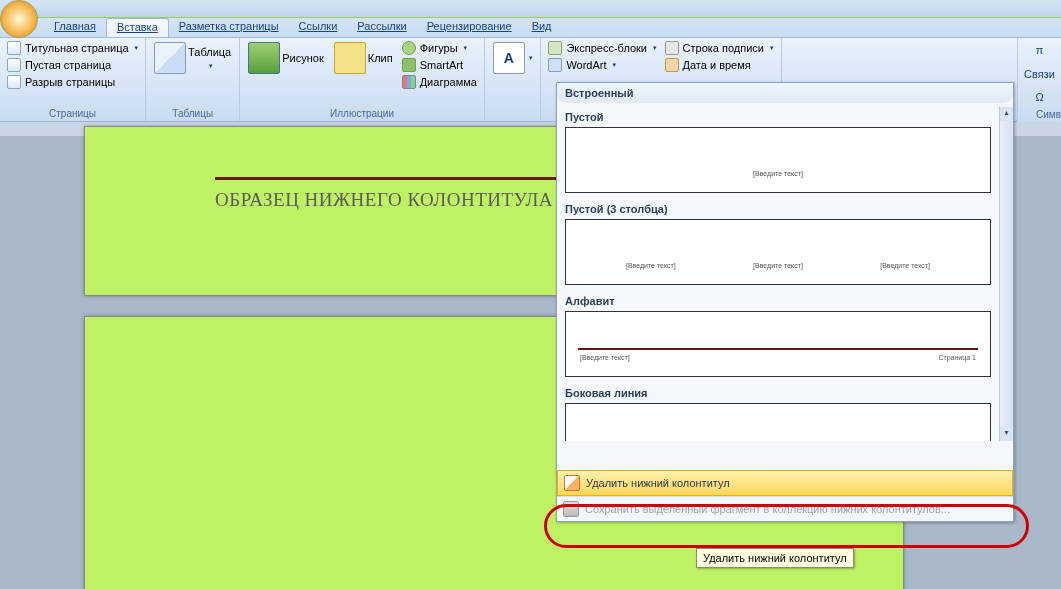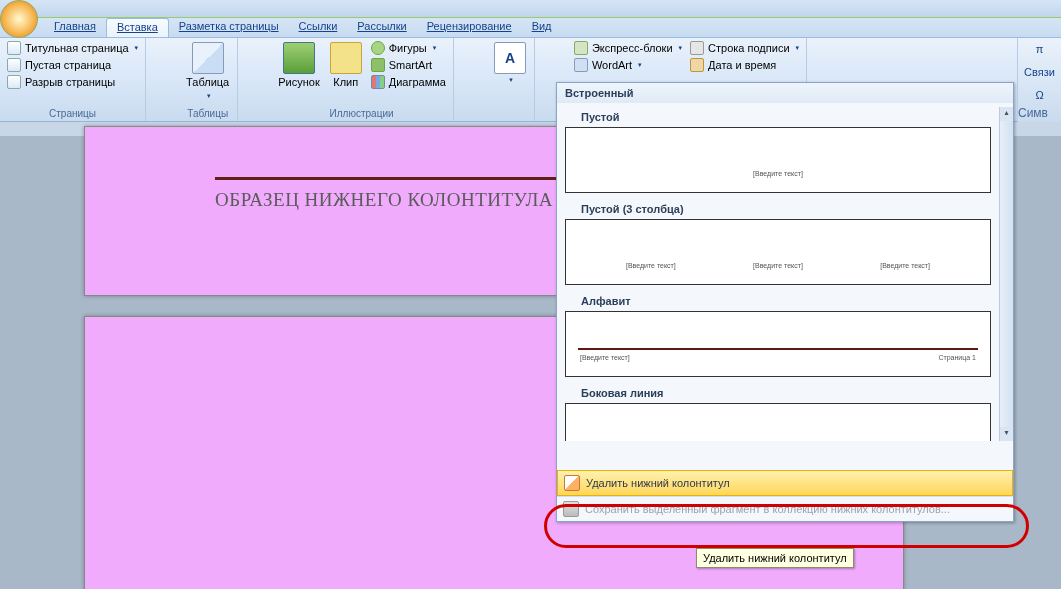--- a/index.html
+++ b/index.html
@@ -5,64 +5,64 @@
 * { margin: 0; padding: 0; box-sizing: border-box; font-family: "Segoe UI", Tahoma, Arial, sans-serif; font-size: 11px; }
 body { background: #a8b8c8; width: 1061px; height: 589px; overflow: hidden; position: relative; }
 
 .topbar { height: 18px; background: linear-gradient(#d6e5f5, #c0d5ed); border-bottom: 1px solid #9c6; }
 .office-btn { position: absolute; top: 0px; left: 0px; width: 38px; height: 38px; border-radius: 50%; background: radial-gradient(#fffad0, #f6b24a 60%, #c47800); border: 1px solid #9a6; z-index: 5; }
 
 .tabs { height: 20px; background: linear-gradient(#d6e5f5, #c7dbf1); display: flex; padding-left: 44px; border-bottom: 1px solid #9bbce0; }
 .tab { padding: 2px 10px 0; color: #15428b; cursor: default; text-decoration: underline; }
 .tab.active { background: linear-gradient(#f6fbff, #eaf2fb); border: 1px solid #9bbce0; border-bottom: none; border-radius: 3px 3px 0 0; }
 
-.ribbon { height: 84px; background: linear-gradient(#eaf2fb, #d9e7f8 50%, #c9dbef); display: flex; border-bottom: 1px solid #96b4d8; gap: 32px; }
+.ribbon { height: 84px; background: linear-gradient(#eaf2fb, #d9e7f8 50%, #c9dbef); display: flex; border-bottom: 1px solid #96b4d8; }
 .group { border-right: 1px solid #b7cce4; padding: 2px 4px 0; display: flex; flex-direction: column; justify-content: space-between; }
 .group-title { text-align: center; color: #4a6a99; font-size: 10px; padding: 1px 0 2px; }
 .group-body { flex: 1; display: flex; align-items: flex-start; gap: 2px; }
 .vstack { display: flex; flex-direction: column; gap: 1px; }
-.btn-large { display: flex; flex-direction: column; align-items: center; gap: 2px; padding: 2px 4px; min-width: 40px; text-align: center;}
+.btn-large { display: flex; flex-direction: row; align-items: center; gap: 2px; padding: 2px 4px; min-width: 40px; text-align: center;}
 .btn-large .icn { width: 32px; height: 32px; }
 .btn-small { display: flex; align-items: center; gap: 4px; padding: 1px 3px; white-space: nowrap; }
 .btn-small .icn { width: 14px; height: 14px; flex-shrink: 0; }
 .btn-small.hi { background: linear-gradient(#fff1b0, #ffd65a); border: 1px solid #f0b000; border-radius: 2px; }
 .dd { margin-left: 2px; font-size: 7px; color: #15428b; }
 
 .ruler-area { position: absolute; top: 122px; left: 0; right: 0; height: 14px; background: #c9d6e6; }
 
 .workspace { position: absolute; top: 136px; left: 0; right: 0; bottom: 0; background: #a8b8c8; }
-.page { position: absolute; background: #f0abfc; box-shadow: 0 0 4px rgba(0,0,0,.3); border: 1px solid #888; }
+.page { position: absolute; background: #bef264; box-shadow: 0 0 4px rgba(0,0,0,.3); border: 1px solid #888; }
 .page1 { left: 84px; top: -10px; width: 820px; height: 170px; }
 .page-rule { position: absolute; left: 130px; right: 100px; top: 50px; border-top: 3px solid #602018; }
 .page-title { position: absolute; left: 130px; top: 62px; font-family: Georgia, serif; font-size: 19px; letter-spacing: 0.5px; color: #5b5b5b; }
 .page2 { left: 84px; top: 180px; width: 820px; height: 280px; }
 
 .gallery { position: absolute; left: 556px; top: 82px; width: 458px; height: 440px; background: #f4f7fb; border: 1px solid #8aa5c7; box-shadow: 1px 1px 3px rgba(0,0,0,.3); z-index: 20; }
-.gal-header { padding: 4px 8px; font-weight: bold; color: #2b3f5a; background: linear-gradient(#eef4fb, #e0eaf6); }
+.gal-header { padding: 4px 8px; font-weight: bold; color: #2b3f5a; background: linear-gradient(#eef4fb, #e0eaf6); border-radius: 9px; }
 .gal-scroll { position: absolute; top: 24px; bottom: 80px; left: 0; right: 14px; overflow: hidden; }
 .gal-sb { position: absolute; top: 24px; bottom: 80px; right: 0; width: 14px; background: linear-gradient(90deg,#e8eef7,#d4e1f0); border-left: 1px solid #b7cce4; }
 .gal-sb-up, .gal-sb-down { height: 14px; background: #dbe5f2; text-align: center; color: #456; line-height: 12px; font-size: 8px; }
 .gal-sb-down { position: absolute; bottom: 0; left:0; right:0; }
-.gal-item-title { padding: 4px 24px 2px; font-weight: bold; color: #2b3f5a; }
+.gal-item-title { padding: 4px 8px 2px; font-weight: bold; color: #2b3f5a; }
 .gal-preview { margin: 2px 8px 6px; height: 66px; border: 1px solid #333; background: #fff; position: relative; font-size: 8px; color: #444; }
 .ph { position: absolute; font-size: 7px; color: #555; }
 .prev-rule { position: absolute; left: 12px; right: 12px; border-top: 2px solid #601810; }
 .gal-bottom { position: absolute; bottom: 0; left: 0; right: 0; }
 .gal-opt { display: flex; align-items: center; gap: 6px; padding: 4px 6px; border-top: 1px solid #d4e0ef; color: #2d3a4a; }
 .gal-opt .icn { width: 16px; height: 16px; }
 .gal-opt.hl { background: linear-gradient(#fff1b0, #ffd65a); border: 1px solid #f0b000; }
 .gal-opt.dim { color: #9aa3ae; }
 
 .red-ring { position: absolute; left: 544px; top: 504px; width: 485px; height: 44px; border: 3px solid #d10000; border-radius: 22px; z-index: 30; pointer-events: none; }
 
 .tooltip { position: absolute; left: 696px; top: 548px; background: #ffffe1; border: 1px solid #8b8b70; padding: 3px 6px; font-size: 11px; z-index: 40; box-shadow: 1px 1px 2px rgba(0,0,0,.3); }
 
 .right-ribbon-edge { position: absolute; right: 0; top: 38px; width: 44px; height: 84px; background: linear-gradient(#eaf2fb,#c9dbef); border-left: 1px solid #b7cce4; z-index: 25; display: flex; flex-direction: column; }
 .right-ribbon-edge .bit { flex:1; display:flex; align-items:center; justify-content:center; color:#15428b; }
-.right-ribbon-edge .lbl { font-size:12px; color:#4a6a99; text-align:left; padding-bottom:2px; }
+.right-ribbon-edge .lbl { font-size:10px; color:#4a6a99; text-align:right; padding-bottom:2px; }
 
 .icn { display: inline-block; border-radius: 2px; }
 .i-page { background: linear-gradient(#fff,#dce9f7); border: 1px solid #8aa; }
 .i-table { background: linear-gradient(135deg,#e9f1fb 50%, #c9def5 50%); border: 1px solid #89b; }
 .i-pic { background: linear-gradient(#9ecf72,#5a9f3a); border: 1px solid #478; }
 .i-clip { background: #f4e28b; border: 1px solid #c9a43a; }
 .i-shape { background: #a8d483; border: 1px solid #6a4; border-radius: 50%; }
 .i-smart { background: #8fc069; border: 1px solid #6a4; }
 .i-chart { background: linear-gradient(90deg,#e07878 33%,#7aa8e0 33% 66%,#86cf86 66%); border: 1px solid #789; }
 .i-link { background: #b8d0f0; border: 1px solid #789; border-radius: 50%; }

